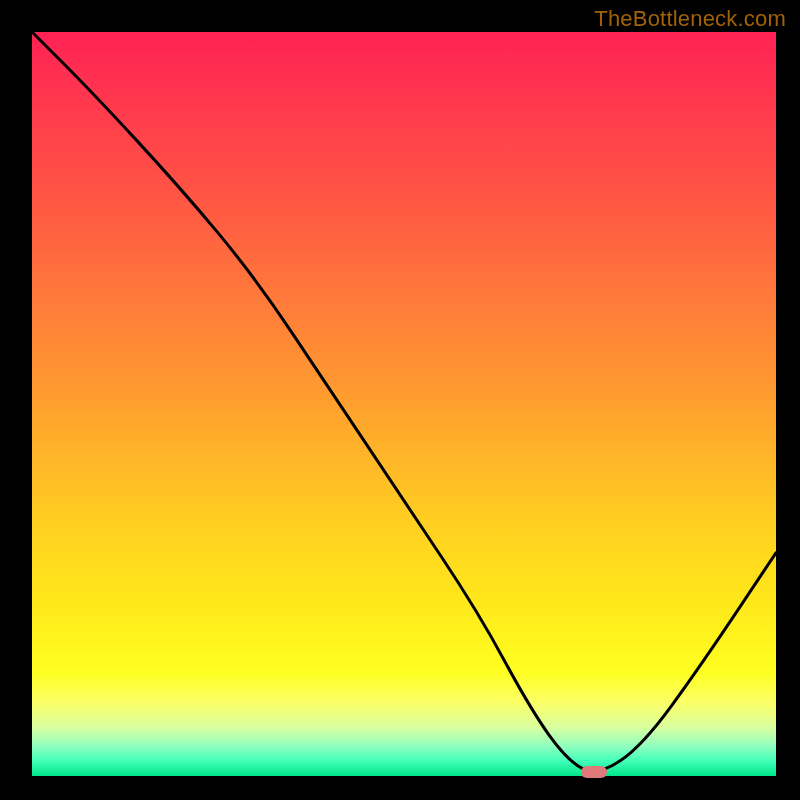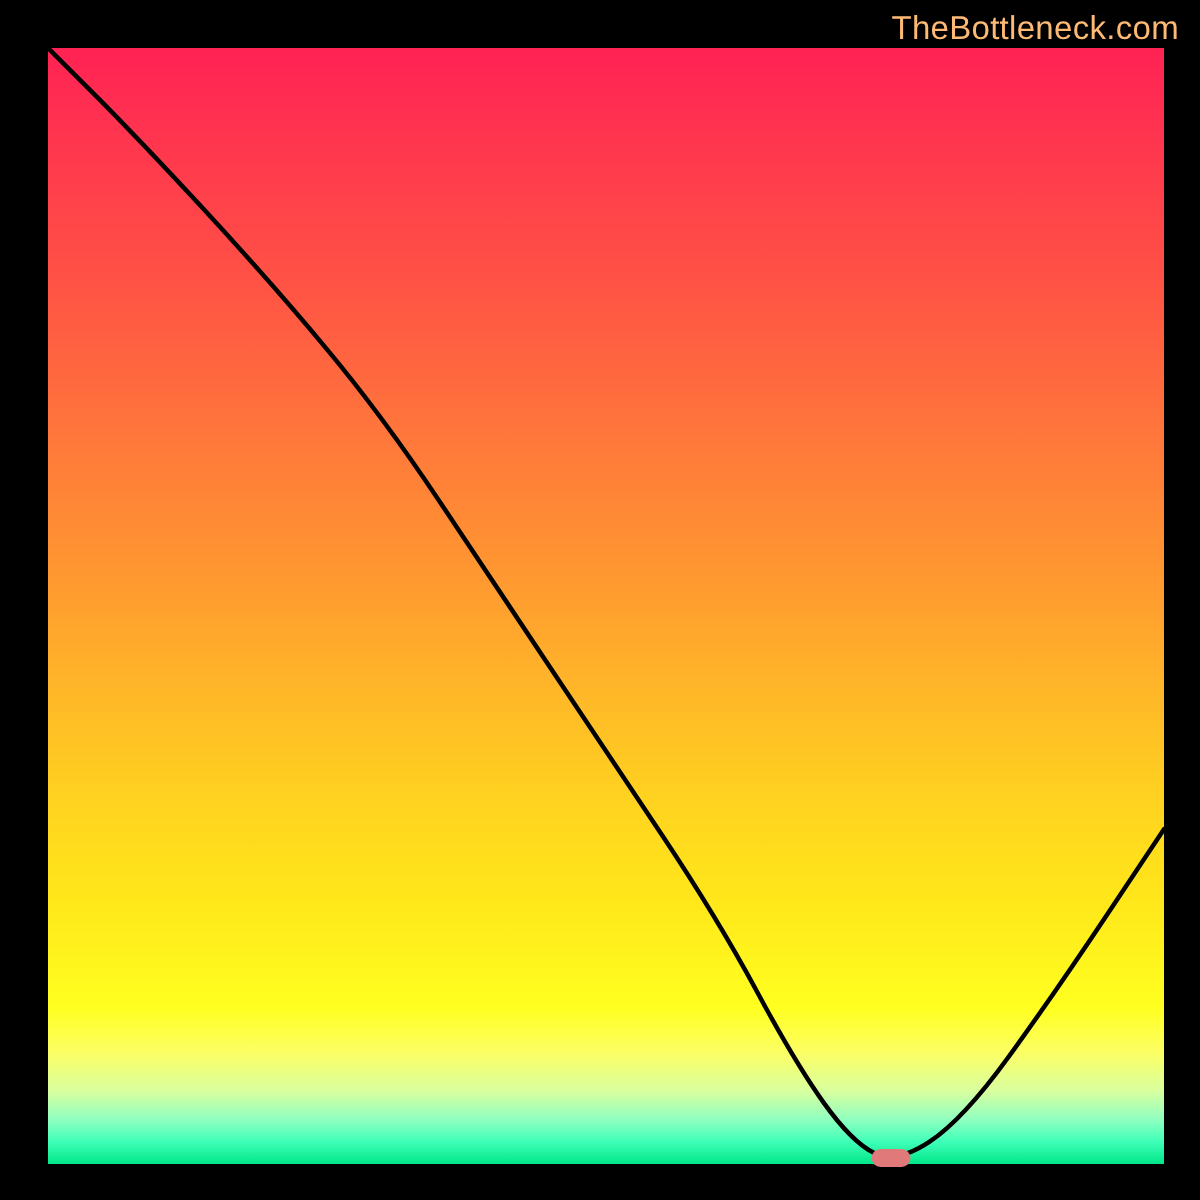--- a/index.html
+++ b/index.html
@@ -55,21 +55,21 @@
     width: 26px;
     height: 12px;
     border-radius: 6px;
     background: #e07a7a;
     transform: translate(-50%, -50%);
   }
   .watermark {
     position: absolute;
     top: 6px;
     right: 14px;
-    color: #fdba74;
+    color: #a16207;
     font-size: 22px;
     letter-spacing: 0.2px;
     font-weight: 500;
   }
 </style>
 </head>
 <body>
 
 <div class="frame">
 

